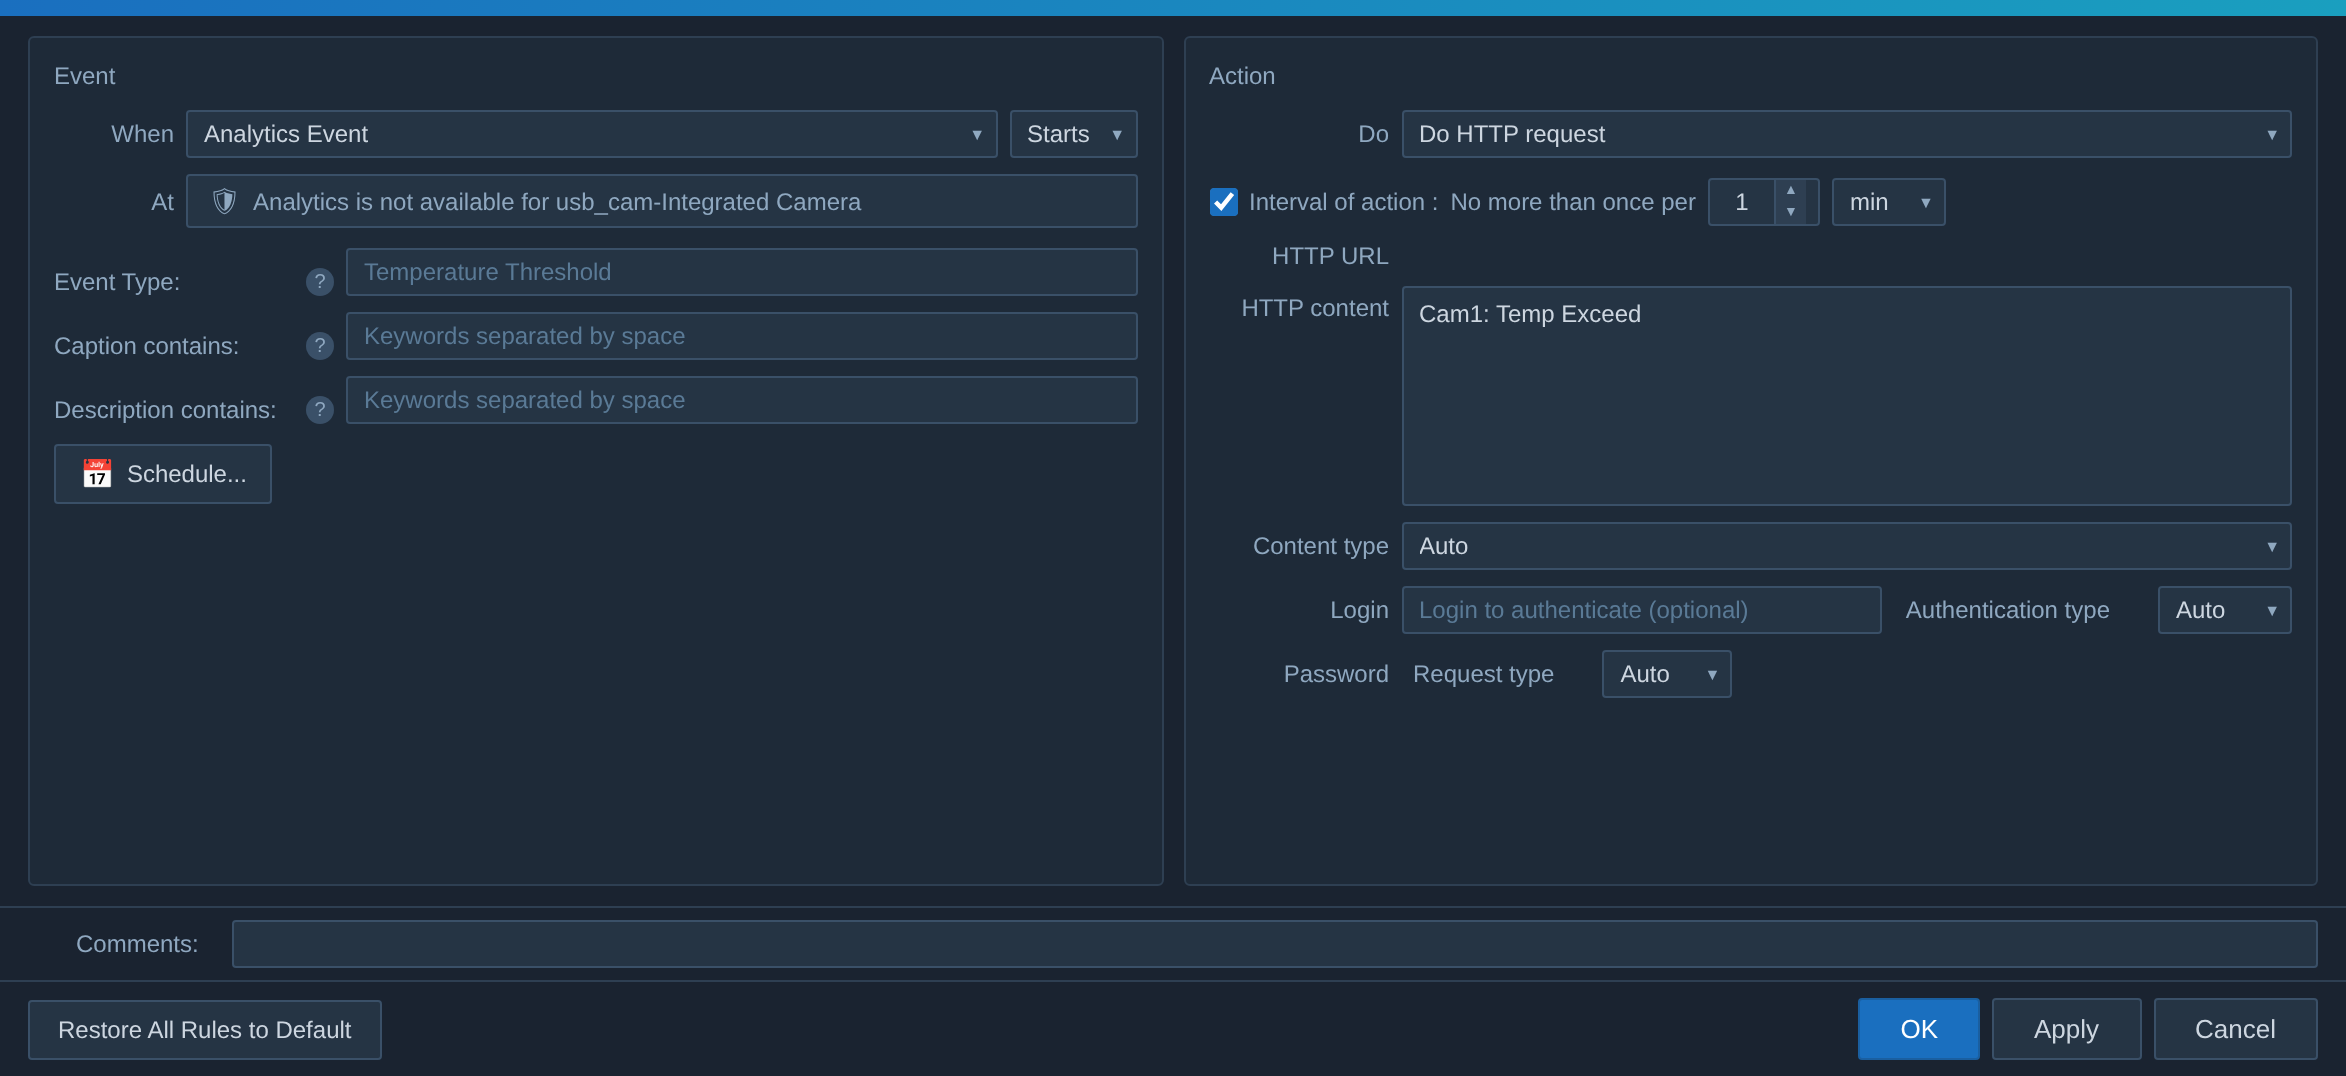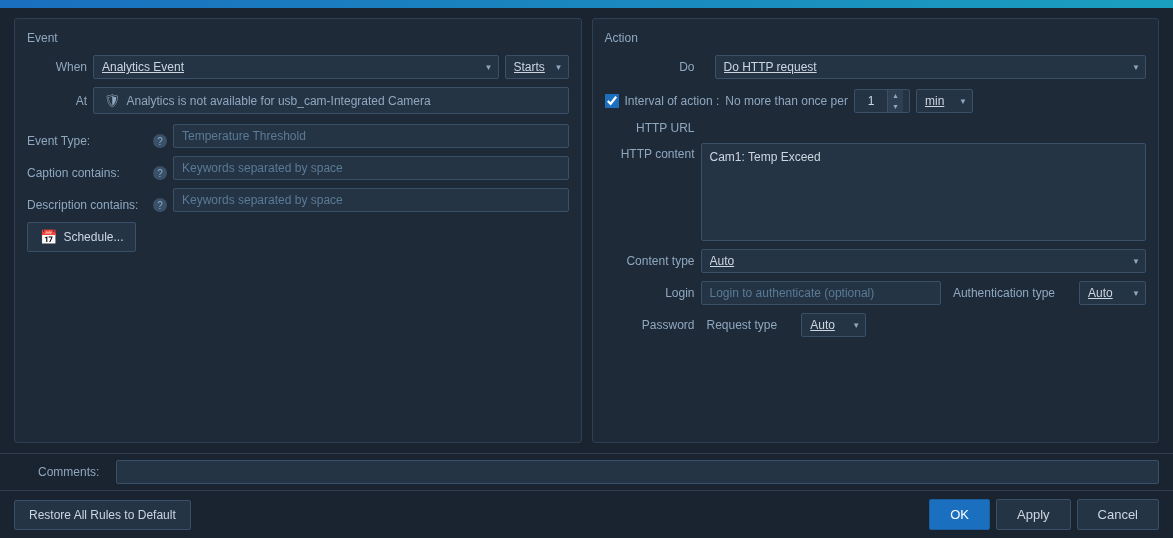--- a/index.html
+++ b/index.html
@@ -61,21 +61,20 @@
       appearance: none;
       -webkit-appearance: none;
       cursor: pointer;
       outline: none;
       position: relative;
     }
     .select-wrapper {
       position: relative;
       display: inline-flex;
       align-items: center;
-      text-decoration: underline;
     }
     .select-wrapper::after {
       content: '▼';
       position: absolute;
       right: 6px;
       font-size: 8px;
       color: #8fa8c0;
       pointer-events: none;
     }
     .select-wrapper select {
@@ -152,21 +151,21 @@
       align-items: center;
       gap: 6px;
       margin-top: 10px;
     }
     .calendar-icon { font-size: 14px; }
 
     
     .do-row {
       display: flex;
       align-items: center;
-      gap: 20px;
+      gap: 6px;
       margin-bottom: 10px;
     }
     .interval-row {
       display: flex;
       align-items: center;
       gap: 6px;
       margin-bottom: 8px;
     }
     .checkbox-styled {
       width: 14px;
@@ -198,21 +197,21 @@
       padding-top: 4px;
     }
     .http-content-area {
       background: #253444;
       border: 1px solid #3a5068;
       color: #cdd6e0;
       padding: 6px 8px;
       border-radius: 2px;
       font-size: 12px;
       flex: 1;
-      height: 98px;
+      height: 110px;
       resize: none;
       outline: none;
       font-family: Arial, sans-serif;
     }
     .content-type-row {
       display: flex;
       align-items: center;
       gap: 6px;
       margin-bottom: 8px;
     }

